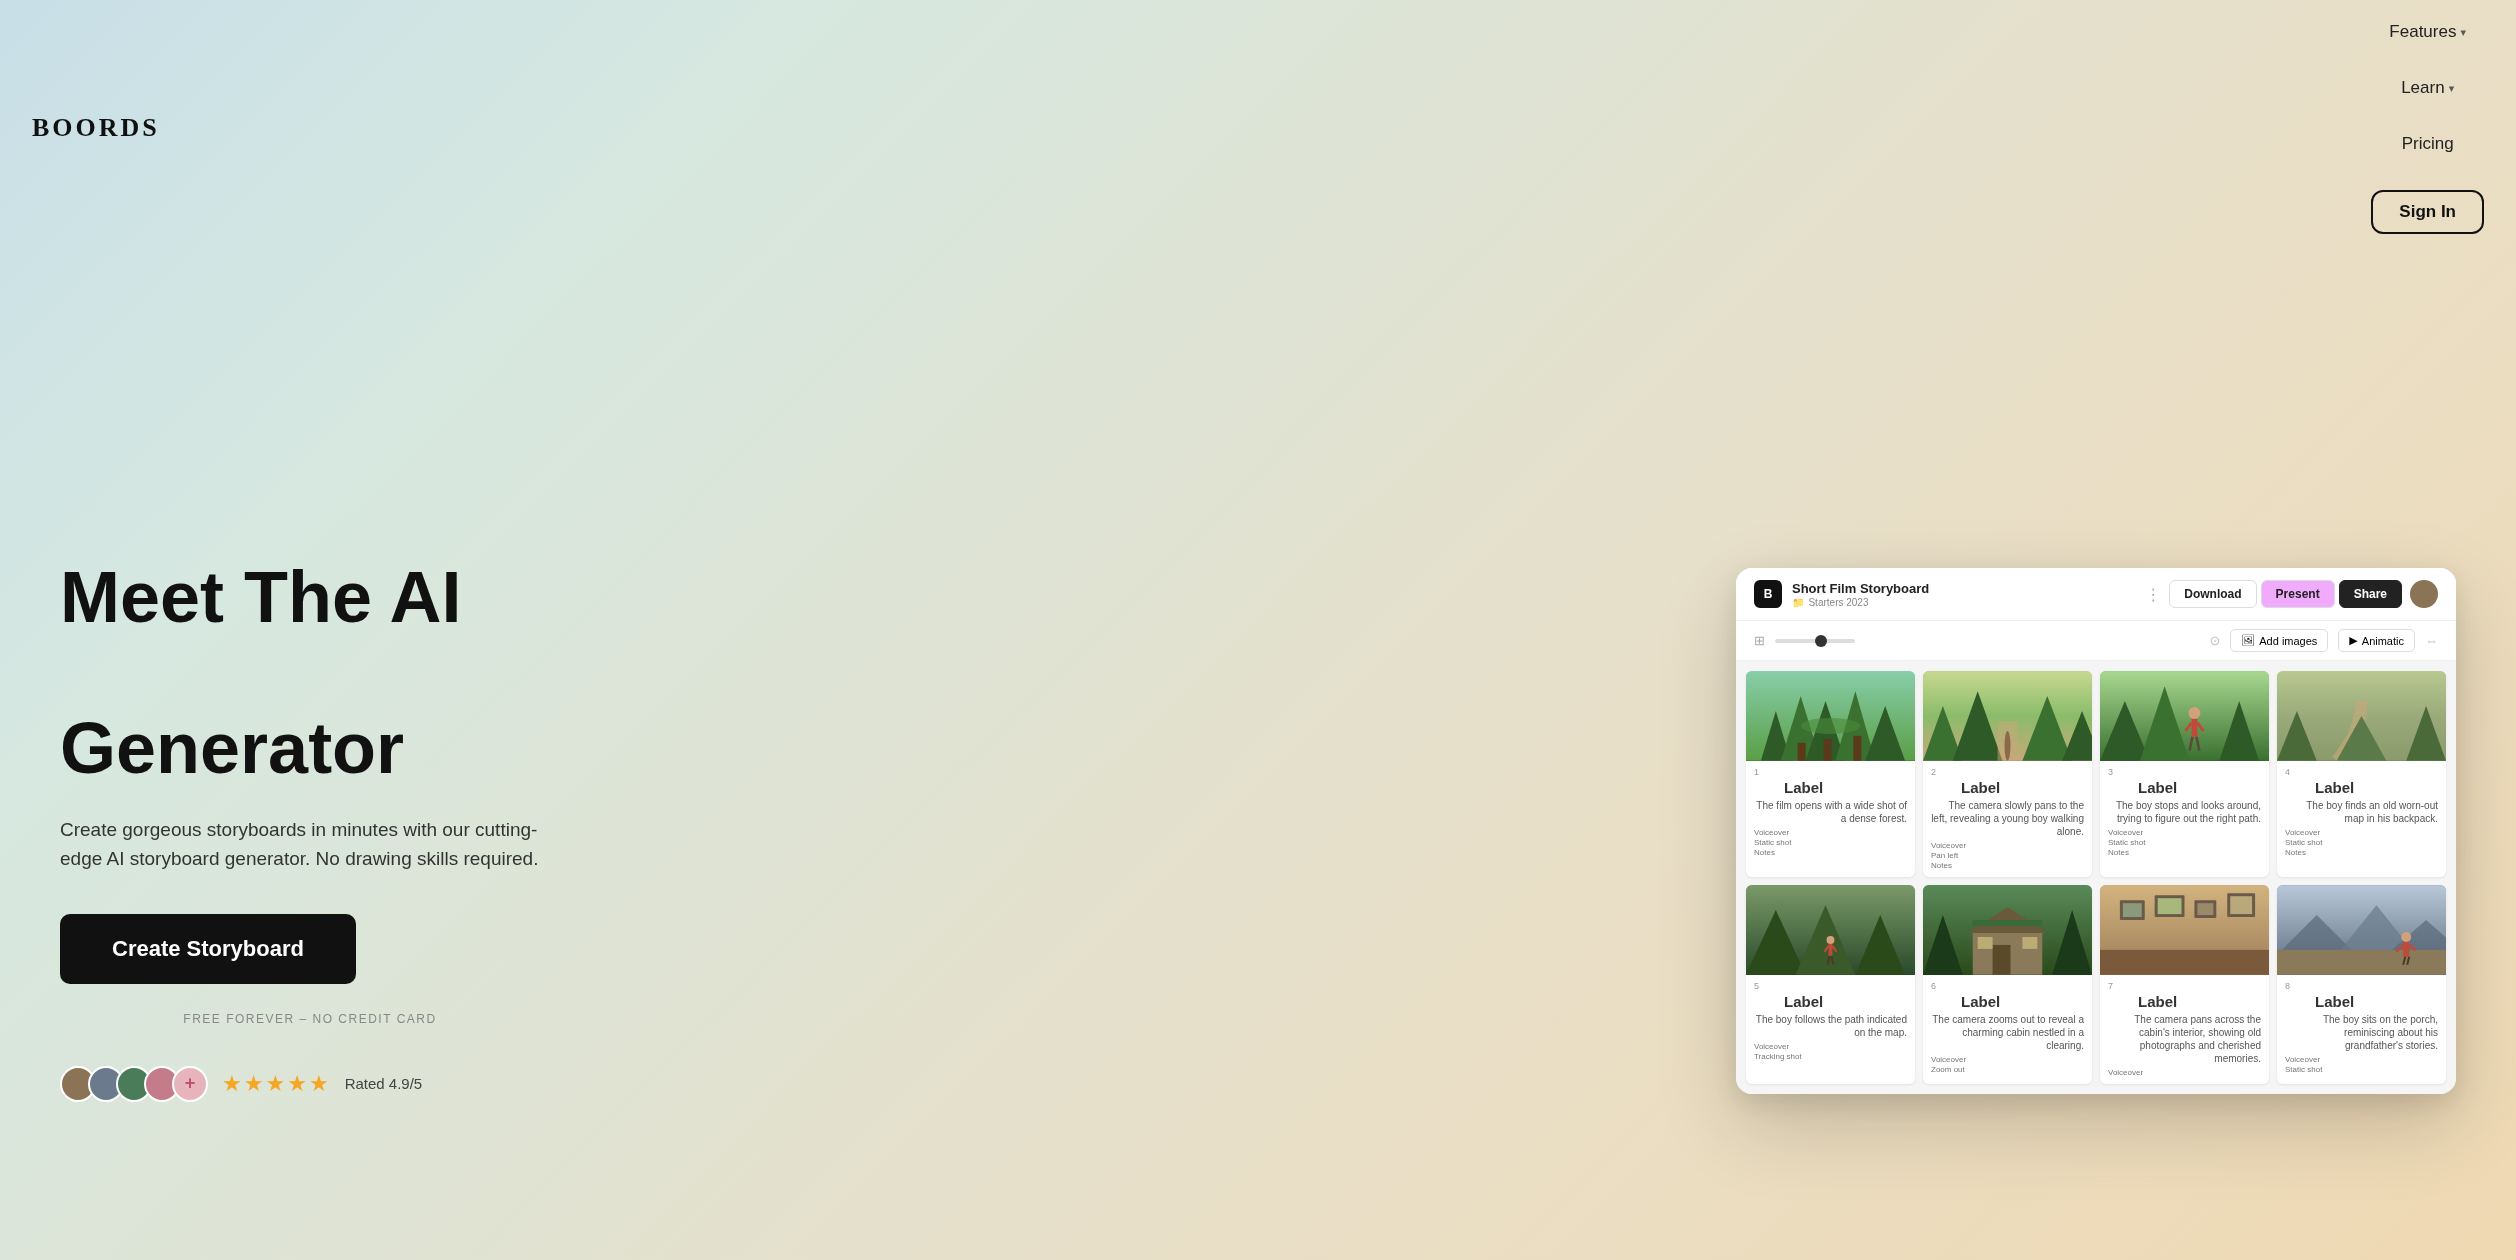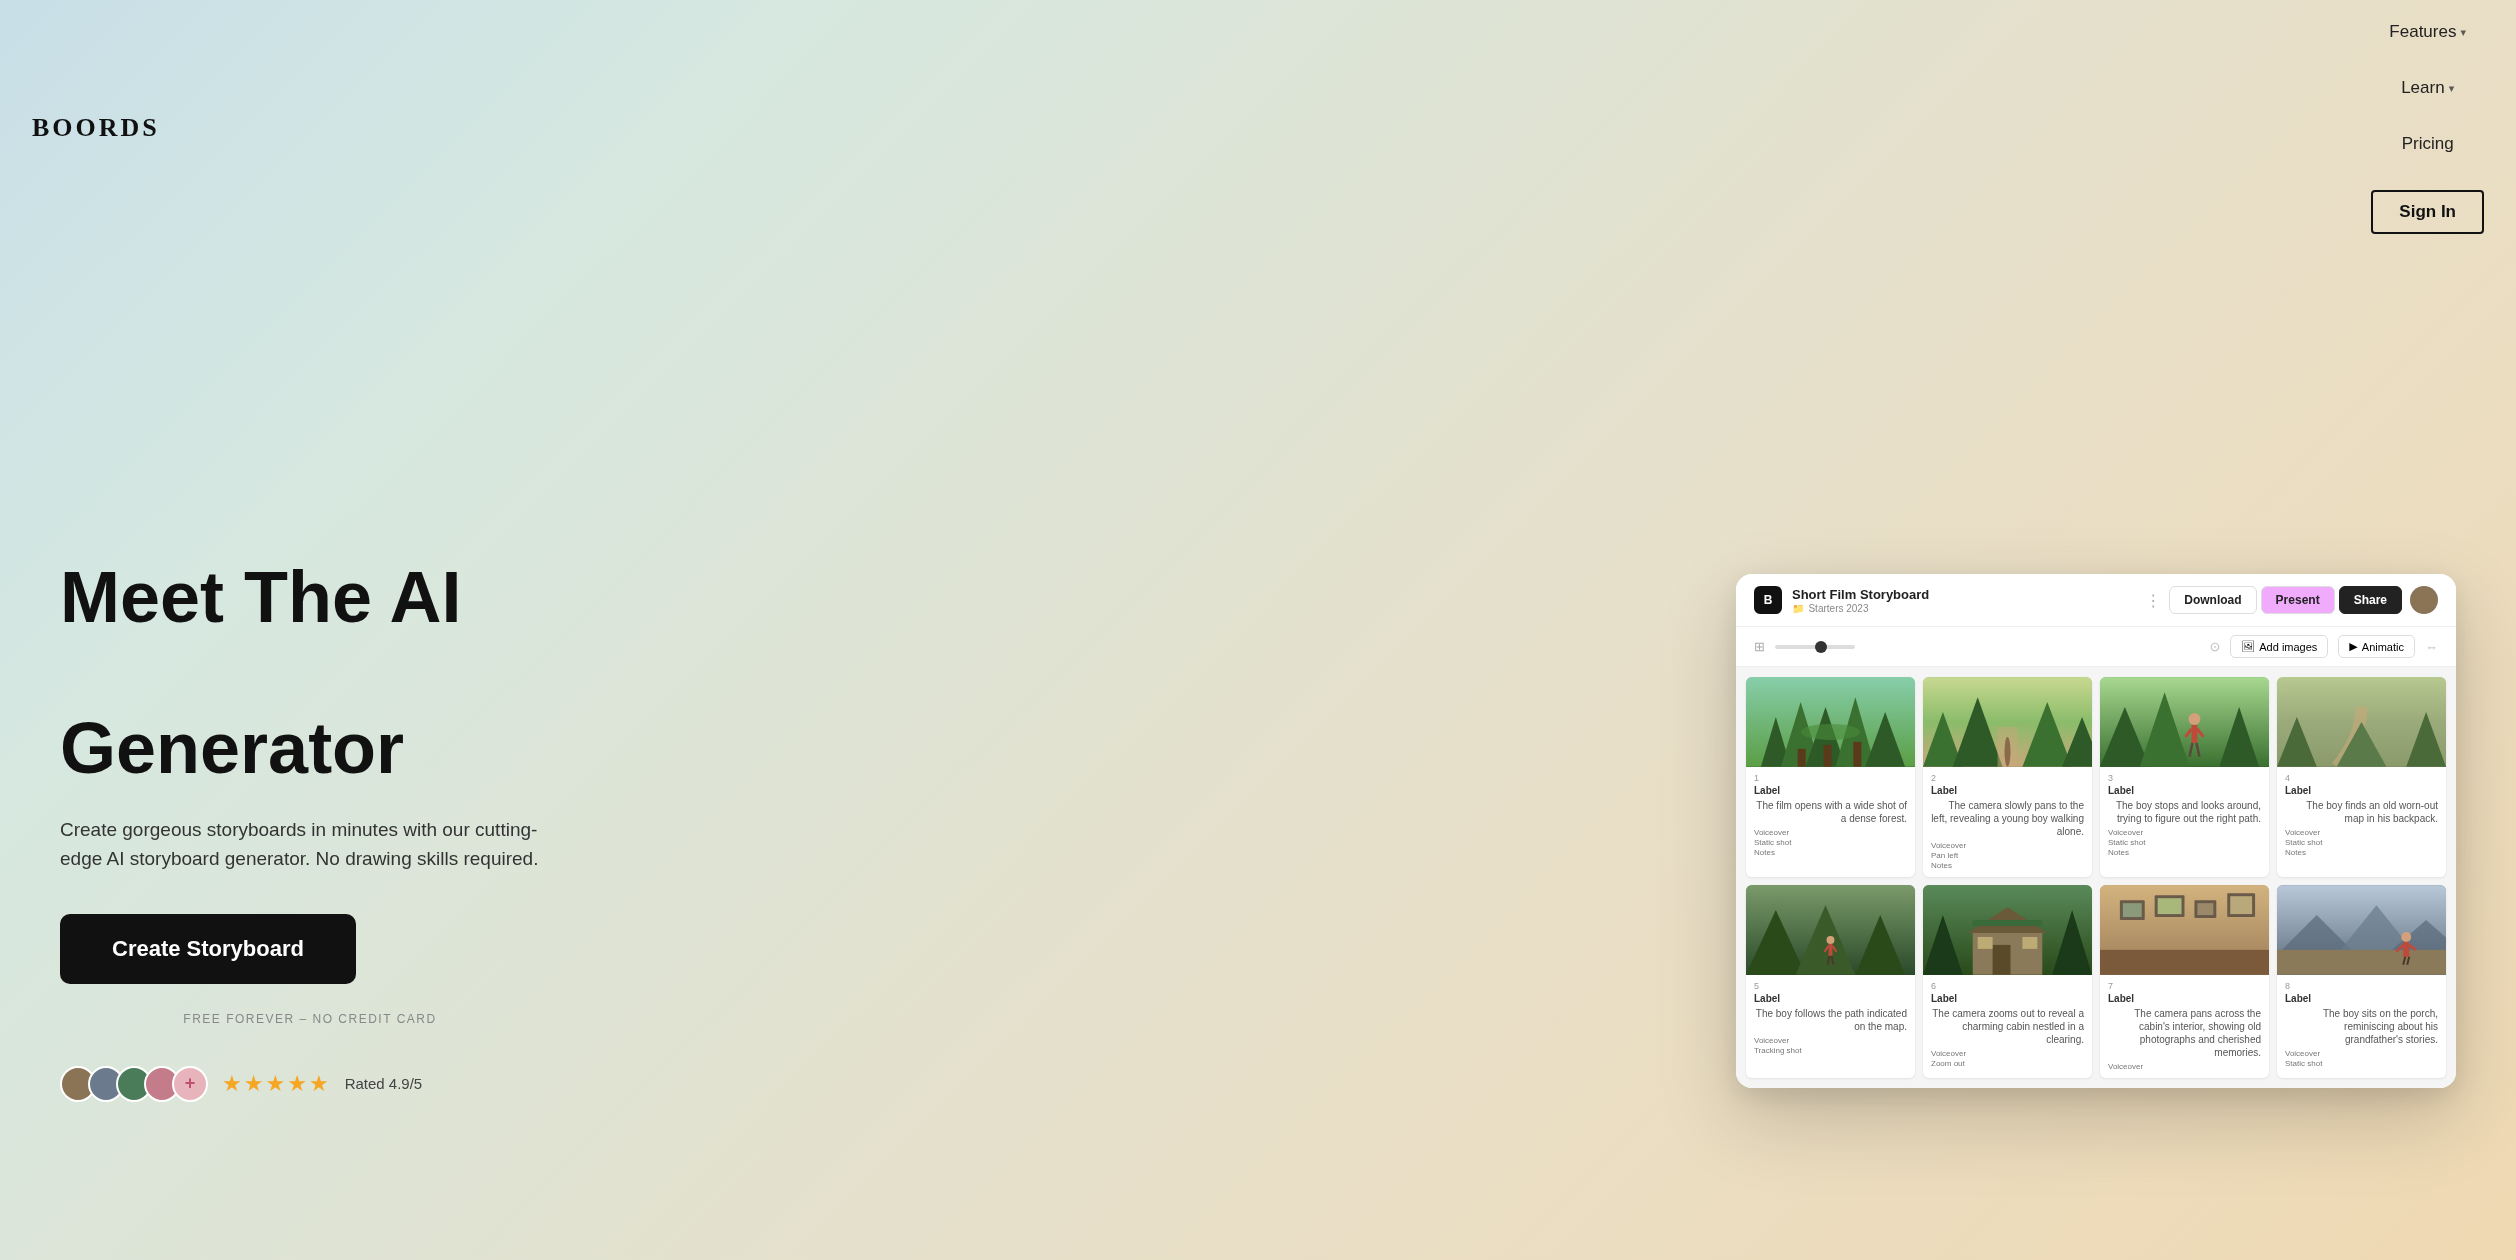--- a/index.html
+++ b/index.html
@@ -40,21 +40,21 @@
     }
 
     .chevron {
       font-size: 11px;
       opacity: 0.7;
     }
 
     .sign-in-btn {
       padding: 10px 26px;
       border: 2px solid #111;
-      border-radius: 4px;
+      border-radius: 12px;
       background: transparent;
       font-size: 17px;
       font-weight: 600;
       cursor: pointer;
       color: #111;
     }
 
     
     .hero {
       display: flex;
@@ -312,24 +312,25 @@
       padding: 6px 8px;
     }
 
     .cell-number {
       font-size: 9px;
       color: #999;
       margin-bottom: 2px;
     }
 
     .cell-label {
-      font-size: 10px;
+      font-size: 15px;
       font-weight: 600;
       color: #333;
       margin-bottom: 3px;
+      margin-left: 30px;
     }
 
     .cell-desc {
       font-size: 10px;
       color: #555;
       line-height: 1.3;
       margin-bottom: 3px;
       text-align: right;
     }
 

